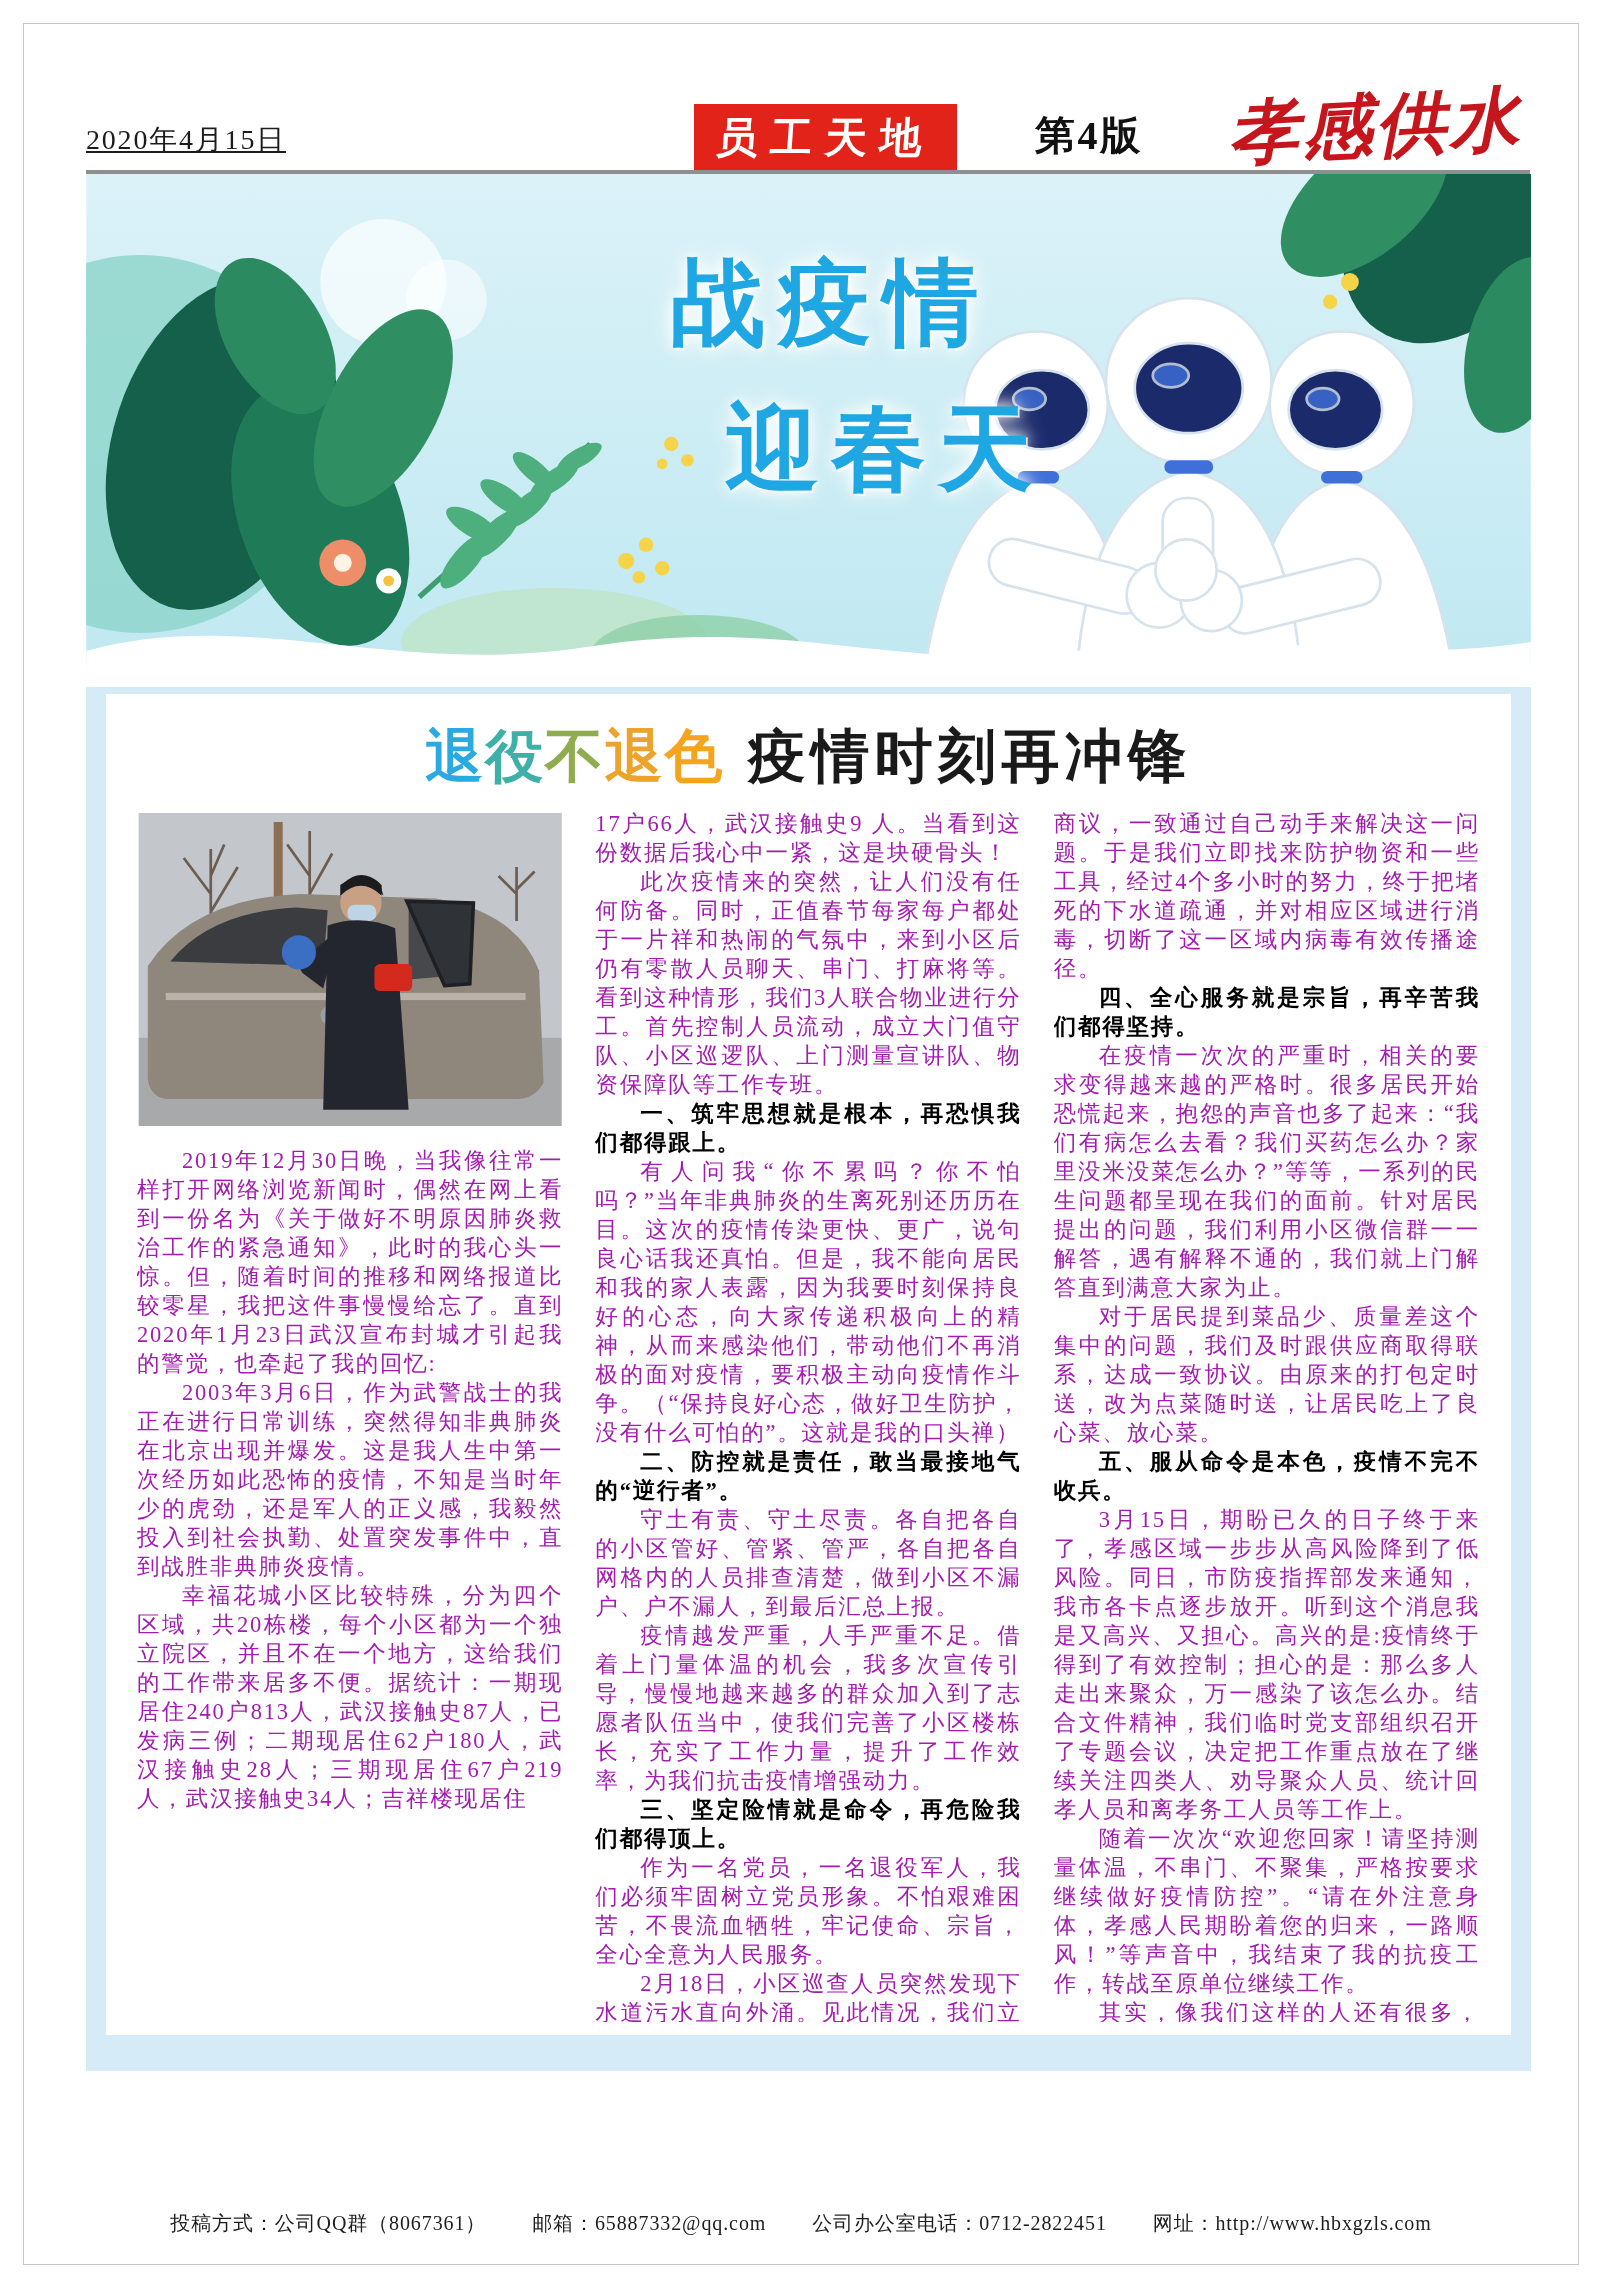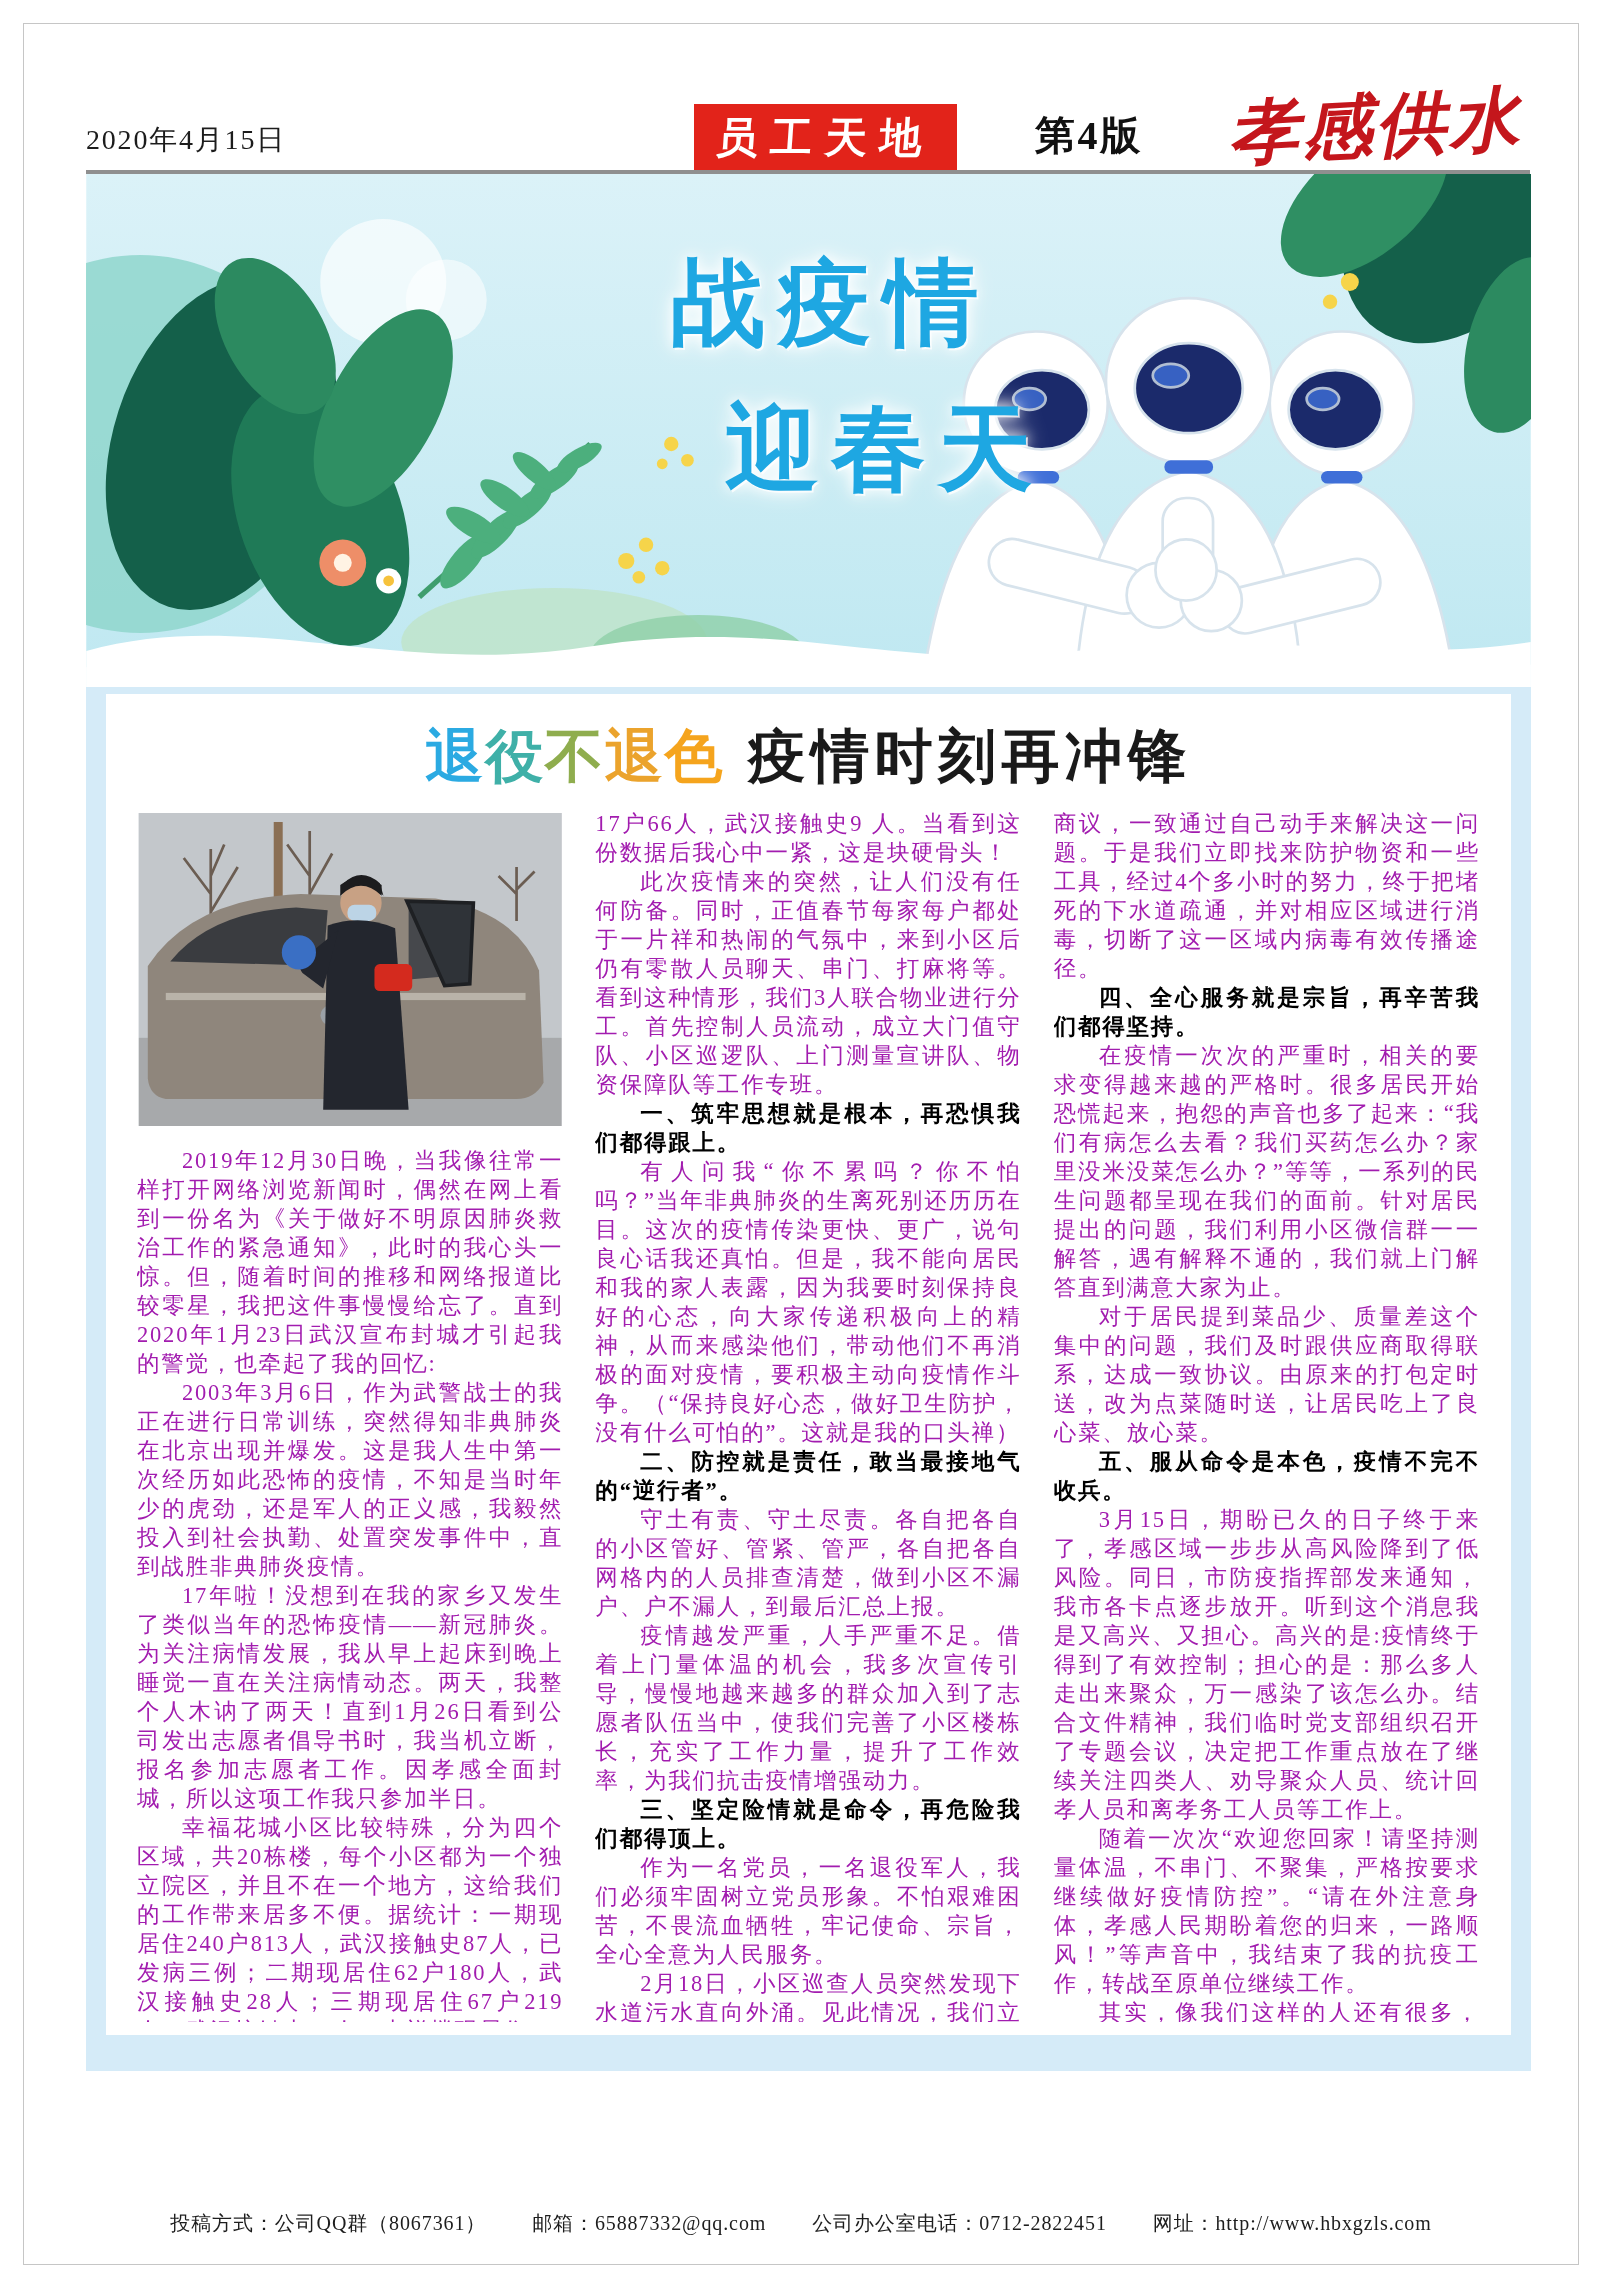--- a/index.html
+++ b/index.html
@@ -2,21 +2,21 @@
 <html style="font-size:14.4px"><head>
 <meta charset="utf-8">
 <style>
   html,body{margin:0;padding:0;background:#fff;}
   .page{position:relative;width:1602px;height:2288px;background:#fff;overflow:hidden;
         font-family:"Liberation Serif",serif;color:#111;}
   .page-frame{position:absolute;inset:23.4px;border:0.9px solid #c6c6c6;pointer-events:none;}
 
   
   .header{position:absolute;left:86px;right:72px;top:86px;height:86px;}
-  .date{position:absolute;left:0;bottom:12.6px;font-size:28px;letter-spacing:1.8px;color:#1c1c1c;}
+  .date{position:absolute;left:0;bottom:12.6px;font-size:28px;letter-spacing:1.8px;color:#1c1c1c;text-decoration:underline;}
   .section-box{position:absolute;left:608px;top:18px;width:263px;height:67px;background:#e2231a;
                display:flex;align-items:center;justify-content:center;}
   .section-box span{color:#fff;font-size:42px;font-weight:bold;letter-spacing:12.6px;
                     font-family:"DejaVu Serif",serif;transform:skewX(-4deg);}
   .edition{position:absolute;right:387px;bottom:9px;font-size:40px;font-weight:bold;letter-spacing:2.7px;}
   .masthead{position:absolute;right:7.2px;bottom:-1.8px;font-size:70px;font-weight:bold;font-style:italic;
             color:#c4161c;font-family:"DejaVu Serif",serif;transform:rotate(-3deg);letter-spacing:3.6px;}
   .header-rule{position:absolute;left:86px;right:72px;top:170px;height:3.6px;background:#8f8f8f;}
 
   
@@ -203,21 +203,20 @@
               <path d="M224 92 Q 247 70 270 92 L 270 80 Q 246 64 224 80 Z" fill="#1c1c1e"></path>
               <rect x="232" y="102" width="32" height="18" rx="8" fill="#bcd4e6"></rect>
               <path d="M210 125 Q 247 112 285 128 L 300 330 L 205 330 Z" fill="#23262e"></path>
               <path d="M222 130 L 185 160 Q 175 168 182 178 L 205 195 Z" fill="#23262e"></path>
               <rect x="262" y="168" width="42" height="30" rx="6" fill="#d42a1e"></rect>
               <circle cx="178" cy="155" r="19" fill="#3a6fc4"></circle>
             </g>
           </svg>
           <p class="p">2019年12月30日晚，当我像往常一样打开网络浏览新闻时，偶然在网上看到一份名为《关于做好不明原因肺炎救治工作的紧急通知》，此时的我心头一惊。但，随着时间的推移和网络报道比较零星，我把这件事慢慢给忘了。直到2020年1月23日武汉宣布封城才引起我的警觉，也牵起了我的回忆:</p>
           <p class="p">2003年3月6日，作为武警战士的我正在进行日常训练，突然得知非典肺炎在北京出现并爆发。这是我人生中第一次经历如此恐怖的疫情，不知是当时年少的虎劲，还是军人的正义感，我毅然投入到社会执勤、处置突发事件中，直到战胜非典肺炎疫情。</p>
-          <p class="p">17年啦！没想到在我的家乡又发生了类似当年的恐怖疫情——新冠肺炎。为关注病情发展，我从早上起床到晚上睡觉一直在关注病情动态。两天，我整个人木讷了两天！直到1月26日看到公司发出志愿者倡导书时，我当机立断，报名参加志愿者工作。因孝感全面封城，所以这项工作我只参加半日。</p>
           <p class="p">幸福花城小区比较特殊，分为四个区域，共20栋楼，每个小区都为一个独立院区，并且不在一个地方，这给我们的工作带来居多不便。据统计：一期现居住240户813人，武汉接触史87人，已发病三例；二期现居住62户180人，武汉接触史28人；三期现居住67户219人，武汉接触史34人；吉祥楼现居住</p>
         </div>
 
         <div class="col">
           <p class="cont">17户66人，武汉接触史9 人。当看到这份数据后我心中一紧，这是块硬骨头！</p>
           <p class="p">此次疫情来的突然，让人们没有任何防备。同时，正值春节每家每户都处于一片祥和热闹的气氛中，来到小区后仍有零散人员聊天、串门、打麻将等。看到这种情形，我们3人联合物业进行分工。首先控制人员流动，成立大门值守队、小区巡逻队、上门测量宣讲队、物资保障队等工作专班。</p>
           <p class="subhead">一、筑牢思想就是根本，再恐惧我们都得跟上。</p>
           <p class="p">有人问我“你不累吗？你不怕吗？”当年非典肺炎的生离死别还历历在目。这次的疫情传染更快、更广，说句良心话我还真怕。但是，我不能向居民和我的家人表露，因为我要时刻保持良好的心态，向大家传递积极向上的精神，从而来感染他们，带动他们不再消极的面对疫情，要积极主动向疫情作斗争。（“保持良好心态，做好卫生防护，没有什么可怕的”。这就是我的口头禅）</p>
           <p class="subhead">二、防控就是责任，敢当最接地气的“逆行者”。</p>
           <p class="p">守土有责、守土尽责。各自把各自的小区管好、管紧、管严，各自把各自网格内的人员排查清楚，做到小区不漏户、户不漏人，到最后汇总上报。</p>

